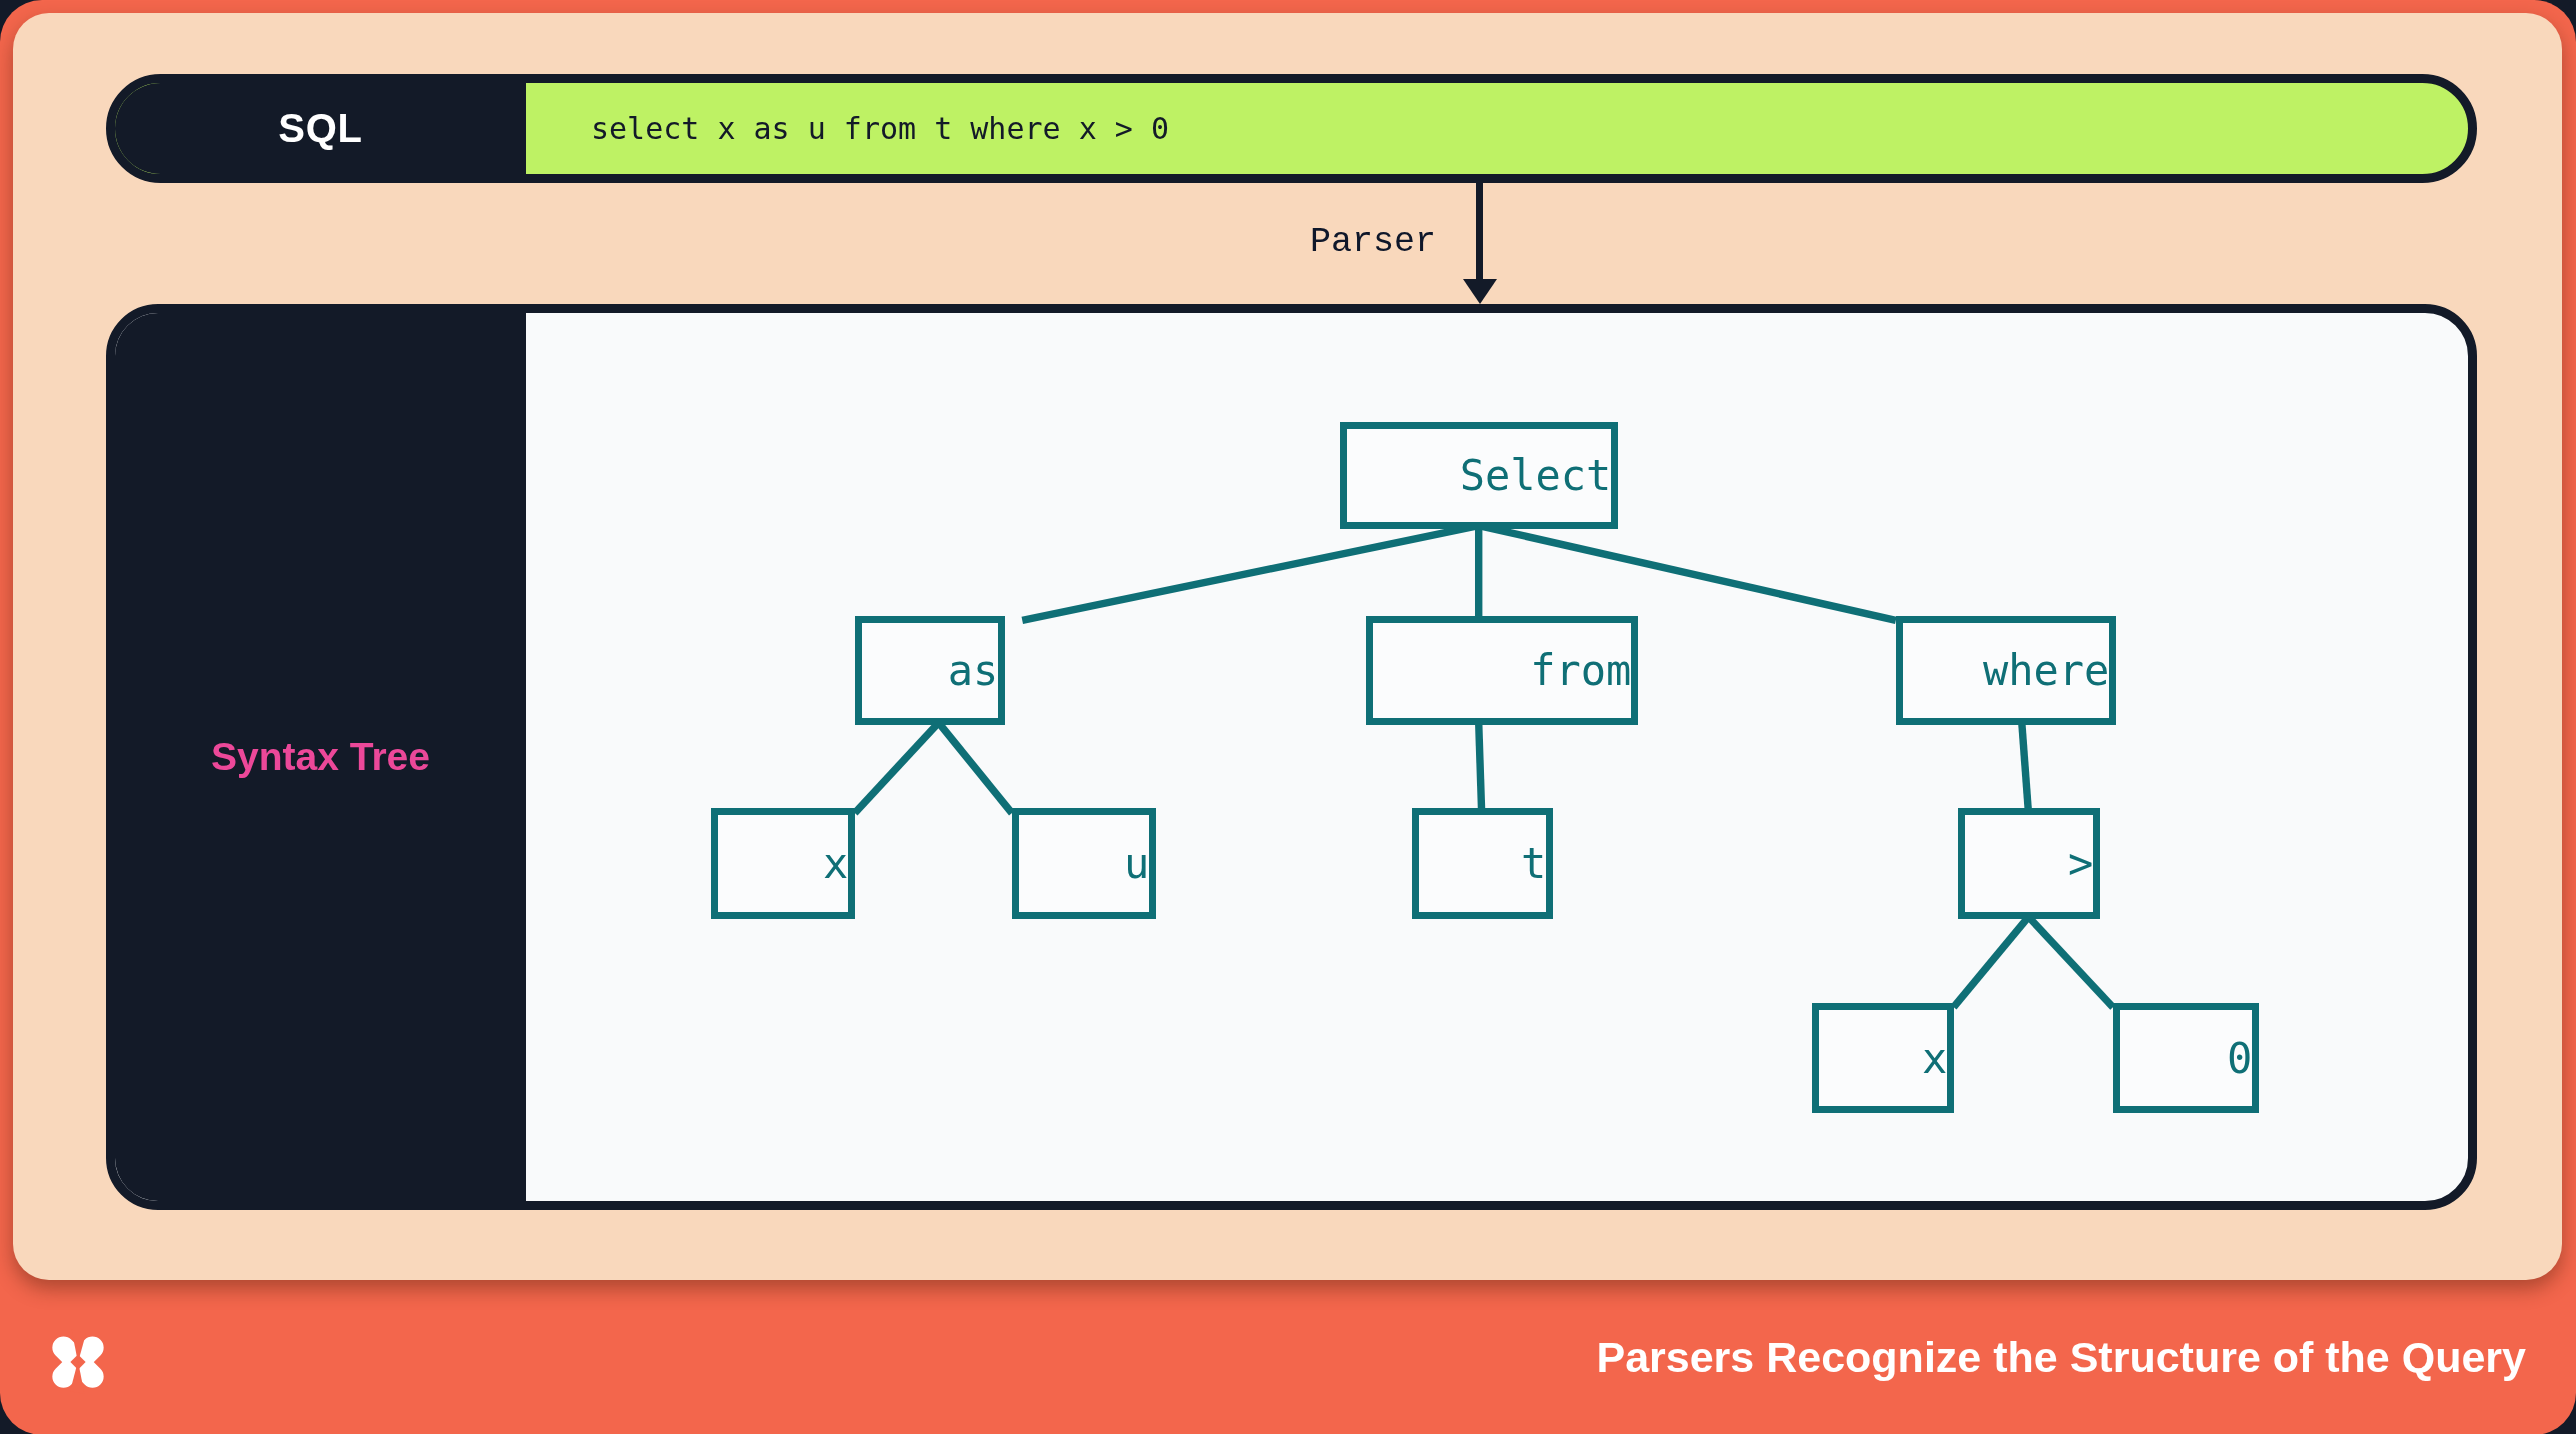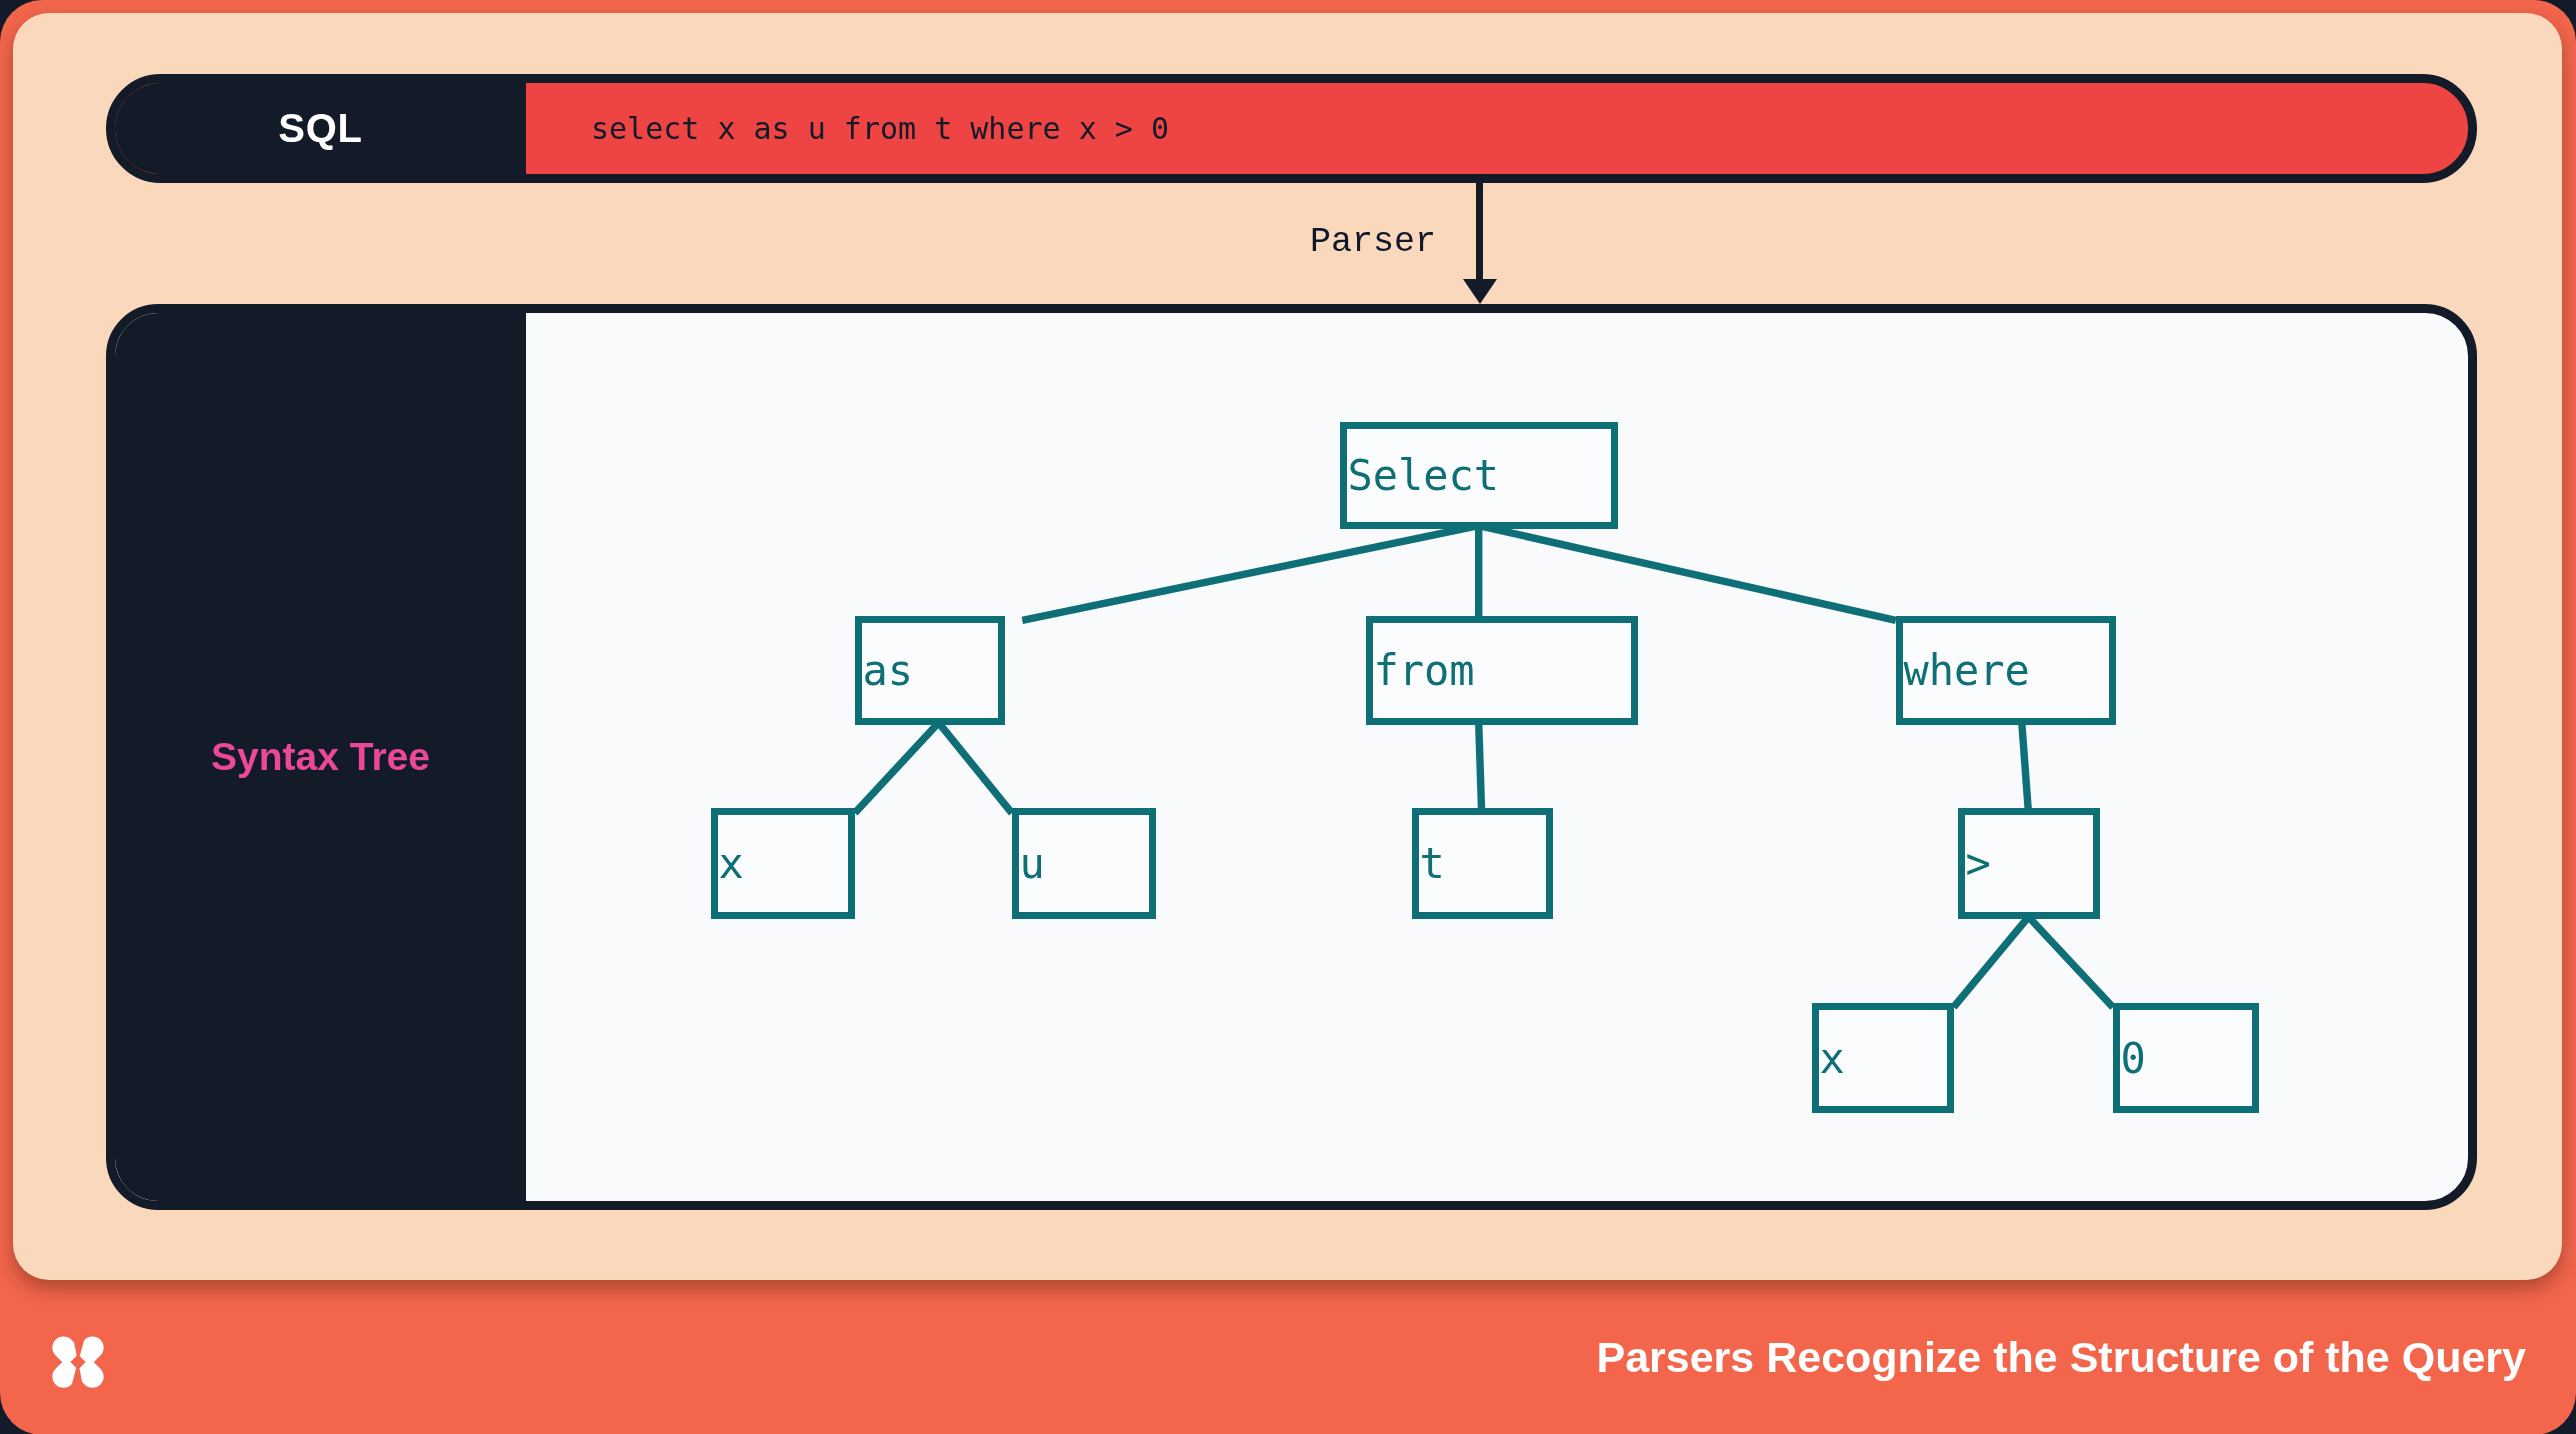--- a/index.html
+++ b/index.html
@@ -15,21 +15,21 @@
     border-radius:42px;
   }
   .peach-card{
     position:absolute;left:13.3px;top:13.3px;width:2549px;height:1267px;
     background:#f9d8bc;border-radius:36px;
     box-shadow:0 9px 19px rgba(90,35,15,.45);
   }
   
   .sql-bar{
     position:absolute;left:106px;top:74px;width:2371px;height:109px;
-    background:#ef4444;border:9.6px solid #131a28;border-radius:55px;
+    background:#bef264;border:9.6px solid #131a28;border-radius:55px;
     box-sizing:border-box;display:flex;align-items:stretch;overflow:hidden;
   }
   .sql-badge{
     width:411px;flex:0 0 411px;background:#131a28;
     display:flex;align-items:center;justify-content:center;
     color:#ffffff;font-weight:700;font-size:40px;letter-spacing:0.7px;
   }
   .sql-code{
     flex:1;display:flex;align-items:center;padding-left:65px;
     font-family:"DejaVu Sans Mono", monospace;font-size:30px;color:#131a28;
@@ -60,21 +60,21 @@
     background:#131a28;display:flex;align-items:center;justify-content:center;
     color:#ec4899;font-weight:700;font-size:39px;
   }
   .tree-layer{
     position:absolute;left:-9.6px;top:-9.6px;width:2371px;height:906px;
   }
   .edges{position:absolute;left:0;top:0;}
   .node{
     position:absolute;box-sizing:border-box;
     background:#fbfcfd;border:7.4px solid #0f6f76;
-    display:flex;align-items:center;justify-content:flex-start;
+    display:flex;align-items:center;justify-content:flex-end;
     font-family:"DejaVu Sans Mono", monospace;font-size:42px;color:#0f6f76;
   }
   
   .footer-title{
     position:absolute;right:50px;top:1334px;
     color:#ffffff;font-weight:700;font-size:43px;line-height:47px;
   }
   .logo{position:absolute;left:42px;top:1324px;}
 </style>
 </head>

